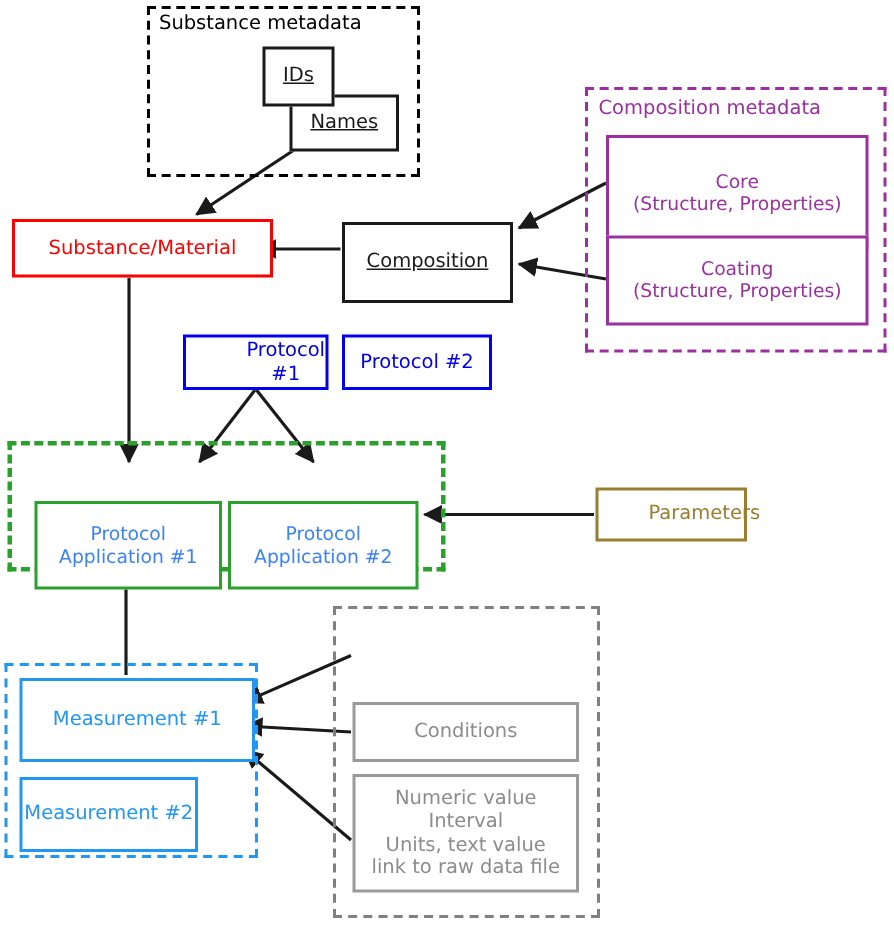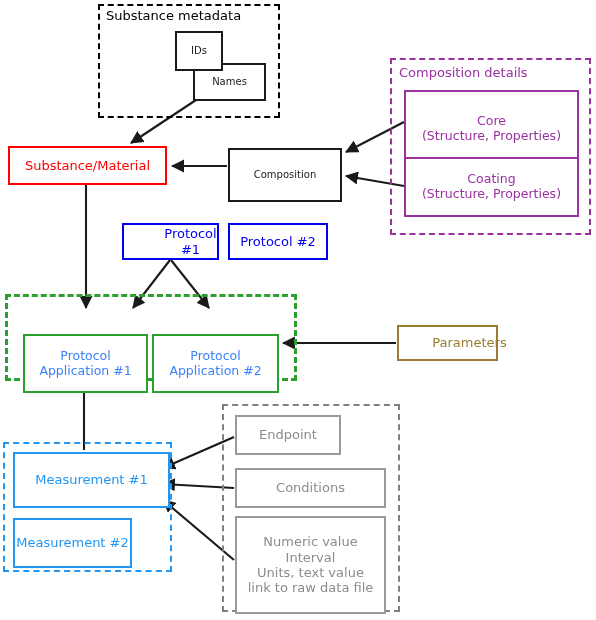--- a/index.html
+++ b/index.html
@@ -49,21 +49,21 @@
   .grp-metadata { border: 2px dashed #000000; }
   .grp-composition { border: 2px dashed #9b30a0; }
   .grp-protoapp { border: 3px dashed #2ca02c; }
   .grp-measurement { border: 2px dashed #2196f3; }
   .grp-values { border: 2px dashed #808080; }
 
   .lbl-metadata { color: #000000; font-size: 13px; }
   .lbl-composition { color: #9b30a0; font-size: 13px; }
 
   
-  .n-black { border: 2px solid #1a1a1a; color: #1a1a1a; font-size: 10px; }
+  .n-black { border: 2px solid #1a1a1a; color: #1a1a1a; font-size: 13px; text-decoration: underline; }
   .n-red { border: 2px solid #ff0000; color: #ff0000; font-size: 13px; }
   .n-purple { border: 2px solid #9b30a0; color: #9b30a0; font-size: 12.5px; }
   .n-blue-proto { border: 2px solid #0000ee; color: #0000ee; font-size: 13px; }
   .n-green { border: 2px solid #2ca02c; color: #3b82f6; font-size: 12.5px; margin-top: 21px; }
   .n-gold { border: 2px solid #9a7d2e; color: #9a7d2e; font-size: 13px; padding-left: 44px; }
   .n-lblue { border: 2px solid #2196f3; color: #2196f3; font-size: 13px; }
   .n-gray { border: 2px solid #9a9a9a; color: #8c8c8c; font-size: 13px; }
 </style>
 </head>
 <body>
@@ -102,28 +102,28 @@
     <path d="M 234 560 L 163 500" stroke="#1a1a1a" stroke-width="2.1" fill="none" marker-end="url(#arrow)"></path>
   </svg>
 
   <div class="group grp-metadata" style="left:98px; top:4px; width:182px; height:114px;"></div>
   <div class="group-label lbl-metadata" style="left:106px; top:8px;">Substance metadata</div>
 
   <div class="node n-black" style="left:175px; top:31px; width:48px; height:40px; z-index:3;">IDs</div>
   <div class="node n-black" style="left:193px; top:63px; width:73px; height:38px; z-index:2;">Names</div>
 
   <div class="group grp-composition" style="left:390px; top:58px; width:201px; height:177px;"></div>
-  <div class="group-label lbl-composition" style="left:399px; top:65px;">Composition details</div>
+  <div class="group-label lbl-composition" style="left:399px; top:65px;">Composition metadata</div>
 
   <div class="node n-purple" style="left:404px; top:90px; width:175px; height:77px;">Core
 (Structure, Properties)</div>
   <div class="node n-purple" style="left:404px; top:157px; width:175px; height:60px;">Coating
 (Structure, Properties)</div>
 
-  <div class="node n-red" style="left:8px; top:146px; width:159px; height:39px;">Substance/Material</div>
+  <div class="node n-red" style="left:8px; top:146px; width:174px; height:39px;">Substance/Material</div>
 
   <div class="node n-black" style="left:228px; top:148px; width:114px; height:54px;">Composition</div>
 
   <div class="node n-blue-proto" style="left:122px; top:223px; width:97px; height:37px;padding-left:40px;">Protocol #1</div>
   <div class="node n-blue-proto" style="left:228px; top:223px; width:100px; height:37px;">Protocol #2</div>
 
   <div class="group grp-protoapp" style="left:5px; top:294px; width:292px; height:87px;"></div>
 
   <div class="node n-green" style="left:23px; top:313px; width:125px; height:59px;">Protocol
 Application #1</div>
@@ -132,20 +132,19 @@
 
   <div class="node n-gold" style="left:397px; top:325px; width:101px; height:36px;">Parameters</div>
 
   <div class="group grp-measurement" style="left:3px; top:442px; width:169px; height:130px;"></div>
 
   <div class="node n-lblue" style="left:13px; top:452px; width:157px; height:56px;">Measurement #1</div>
   <div class="node n-lblue" style="left:13px; top:518px; width:119px; height:50px;">Measurement #2</div>
 
   <div class="group grp-values" style="left:222px; top:404px; width:178px; height:208px;"></div>
 
-  <div class="node n-gray" style="left:235px; top:415px; width:106px; height:40px;">Endpoint</div>
   <div class="node n-gray" style="left:235px; top:468px; width:151px; height:40px;">Conditions</div>
-  <div class="node n-gray" style="left:235px; top:516px; width:151px; height:98px;">Numeric value
+  <div class="node n-gray" style="left:235px; top:516px; width:151px; height:79px;">Numeric value
 Interval
 Units, text value
 link to raw data file</div>
 
 </div>
 
 </body></html>

